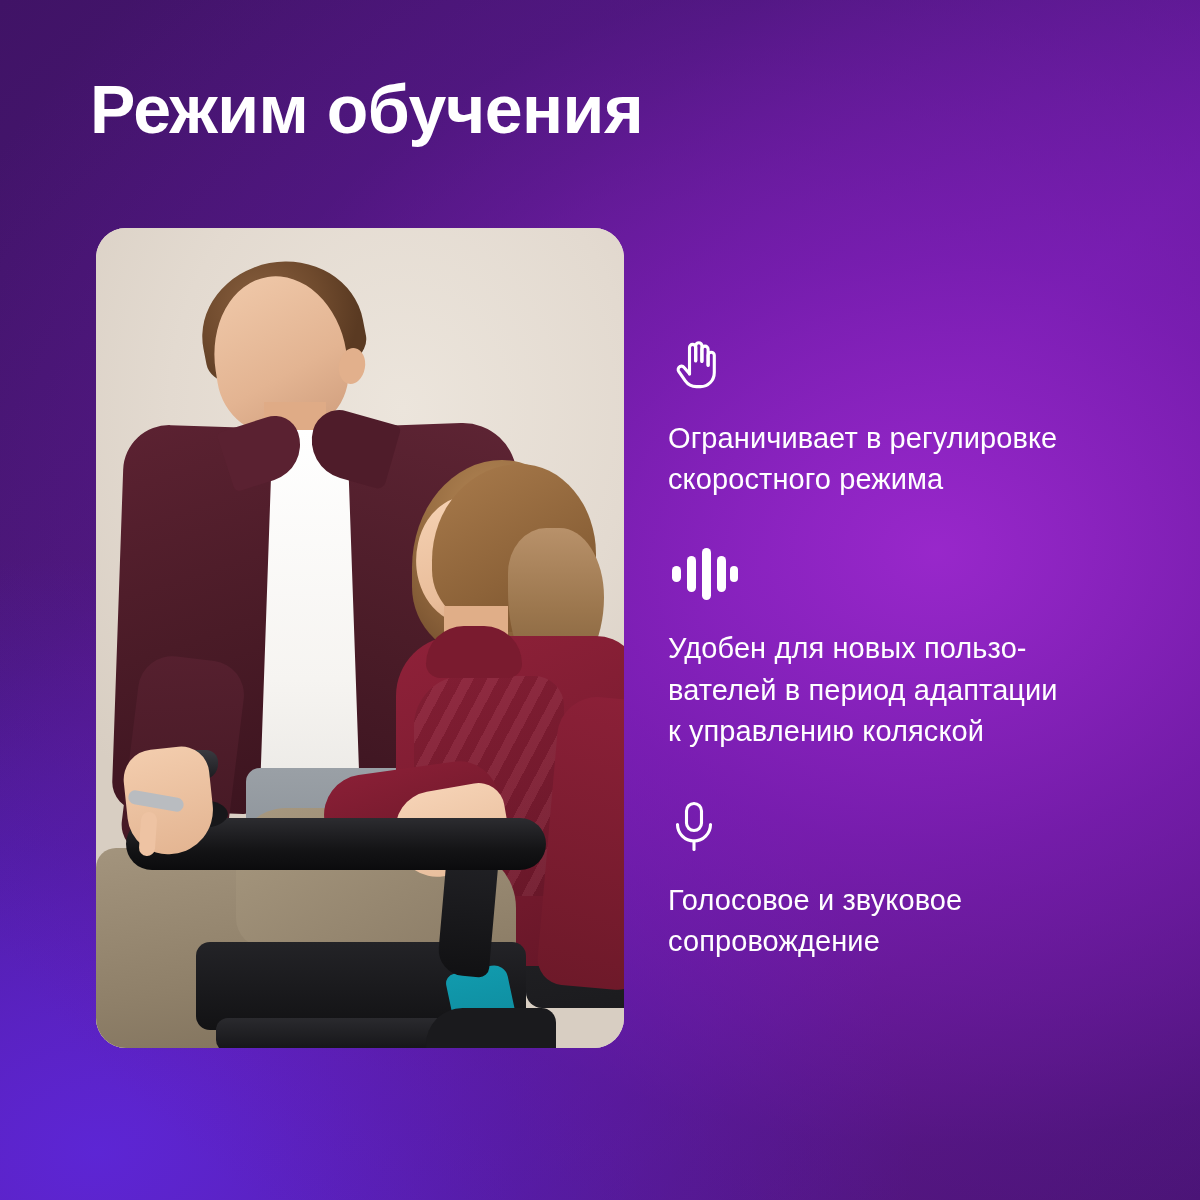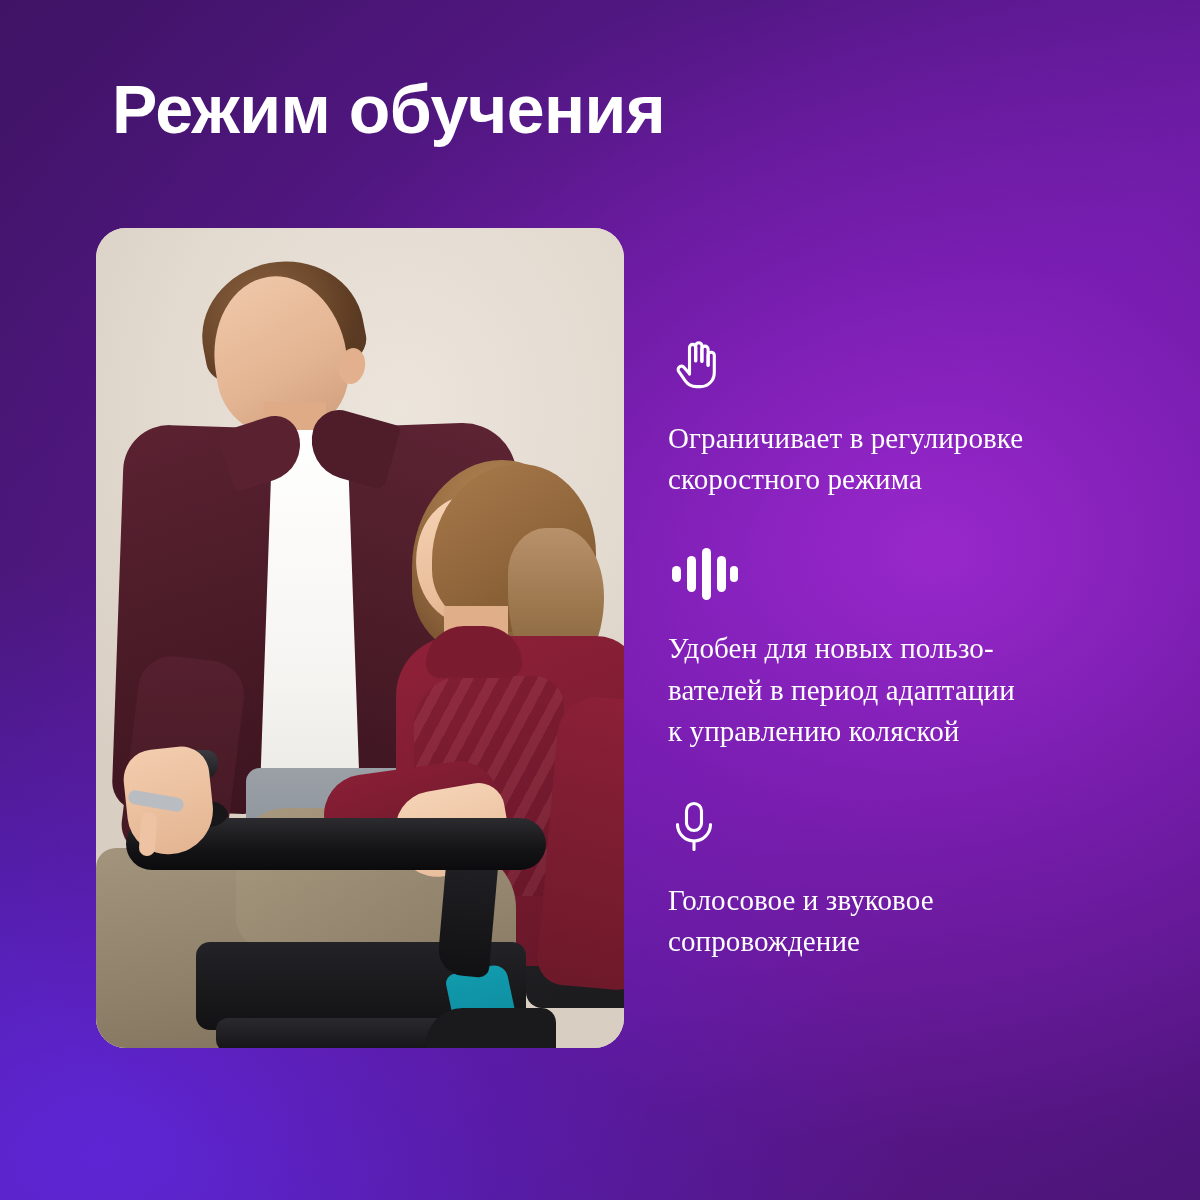--- a/index.html
+++ b/index.html
@@ -10,21 +10,21 @@
   }
   #slide{
     position:relative;width:1200px;height:1200px;overflow:hidden;
     background:
       radial-gradient(120% 95% at 78% 46%, rgba(155,40,205,.95) 0%, rgba(128,30,185,.72) 26%, rgba(95,22,150,.35) 52%, rgba(70,18,118,0) 74%),
       radial-gradient(110% 80% at 8% 96%, rgba(92,38,215,.95) 0%, rgba(80,32,195,.55) 32%, rgba(64,22,140,0) 62%),
       linear-gradient(138deg,#401366 0%,#4a1878 30%,#6b1da4 55%,#55177f 78%,#45146e 100%);
   }
   
   .title{
-    position:absolute;left:112px;top:74px;
+    position:absolute;left:90px;top:74px;
     color:#ffffff;
     font-size:68px;line-height:1.05;
     font-weight:700;letter-spacing:-.5px;
     white-space:nowrap;
   }
   
   .photo-card{
     position:absolute;left:96px;top:228px;width:528px;height:820px;
     border-radius:30px;overflow:hidden;
     background:#e8e0d5;
@@ -236,21 +236,21 @@
     border-radius:12px;
   }
   .chair-bottom{
     position:absolute;left:330px;top:780px;width:130px;height:64px;
     background:#1a1a1d;border-radius:40px 16px 16px 30px;
   }
   
   .features{
     position:absolute;left:668px;top:336px;width:460px;
   }
-  .feature{margin-bottom:46px;font-family:Liberation Serif, serif;}
+  .feature{margin-bottom:46px;}
   .feature:last-child{margin-bottom:0;}
   .feat-icon{display:block;height:60px;margin-bottom:22px;}
   .feat-icon svg{display:block;}
   .feat-text{
     color:#ffffff;
     font-size:29px;line-height:1.42;
     font-weight:400;letter-spacing:.1px;
     white-space:pre-line;
   }
 </style>

